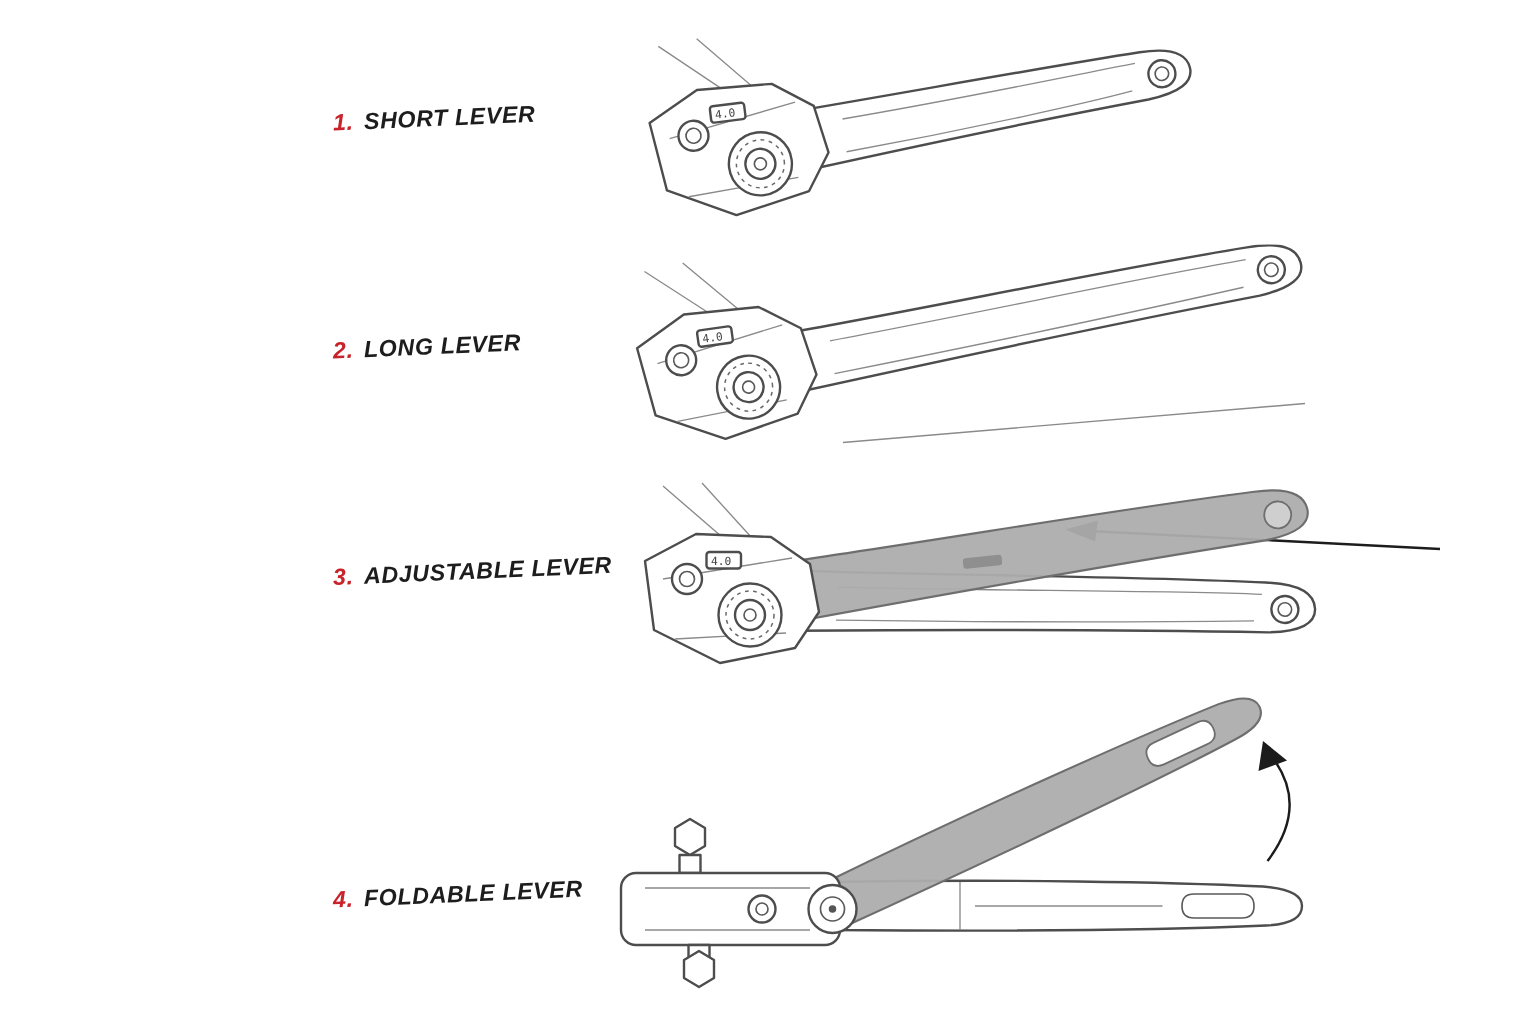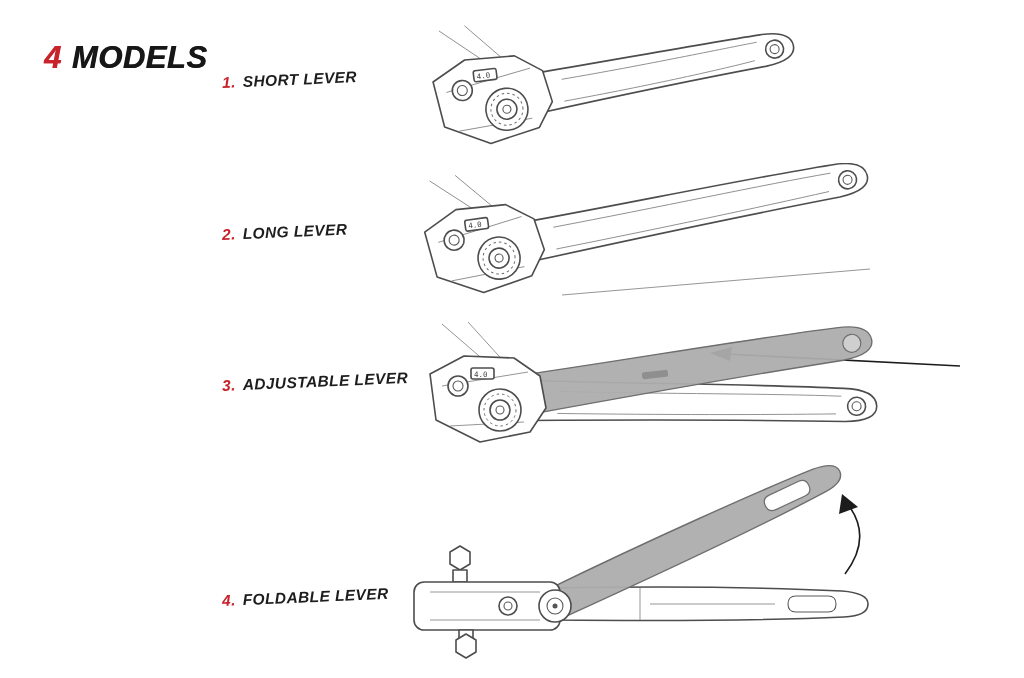--- a/index.html
+++ b/index.html
@@ -65,23 +65,20 @@
       </g>
 
       <g id="blade-gray">
         <path class="gray" d="M 34,-24 C 140,-28 255,-36 348,-38 Q 380,-39 382,-23 Q 384,-8 352,-5 C 255,0 140,8 36,16 Z"></path>
         <circle class="grayhole" cx="362" cy="-21" r="9"></circle>
         <rect class="graydetail" x="150" y="-14" width="26" height="7" rx="2"></rect>
       </g>
     </defs>
   </svg>
 
-  <div class="title">
-    <span class="title-num">4</span><span class="title-word">MODELS</span>
-  </div>
 
   <div class="model-label" style="top:74px">
     <span class="mnum">1.</span>
     <span class="mtext">SHORT LEVER</span>
   </div>
   <div class="model-label" style="top:226px">
     <span class="mnum">2.</span>
     <span class="mtext">LONG LEVER</span>
   </div>
   <div class="model-label" style="top:377px">

